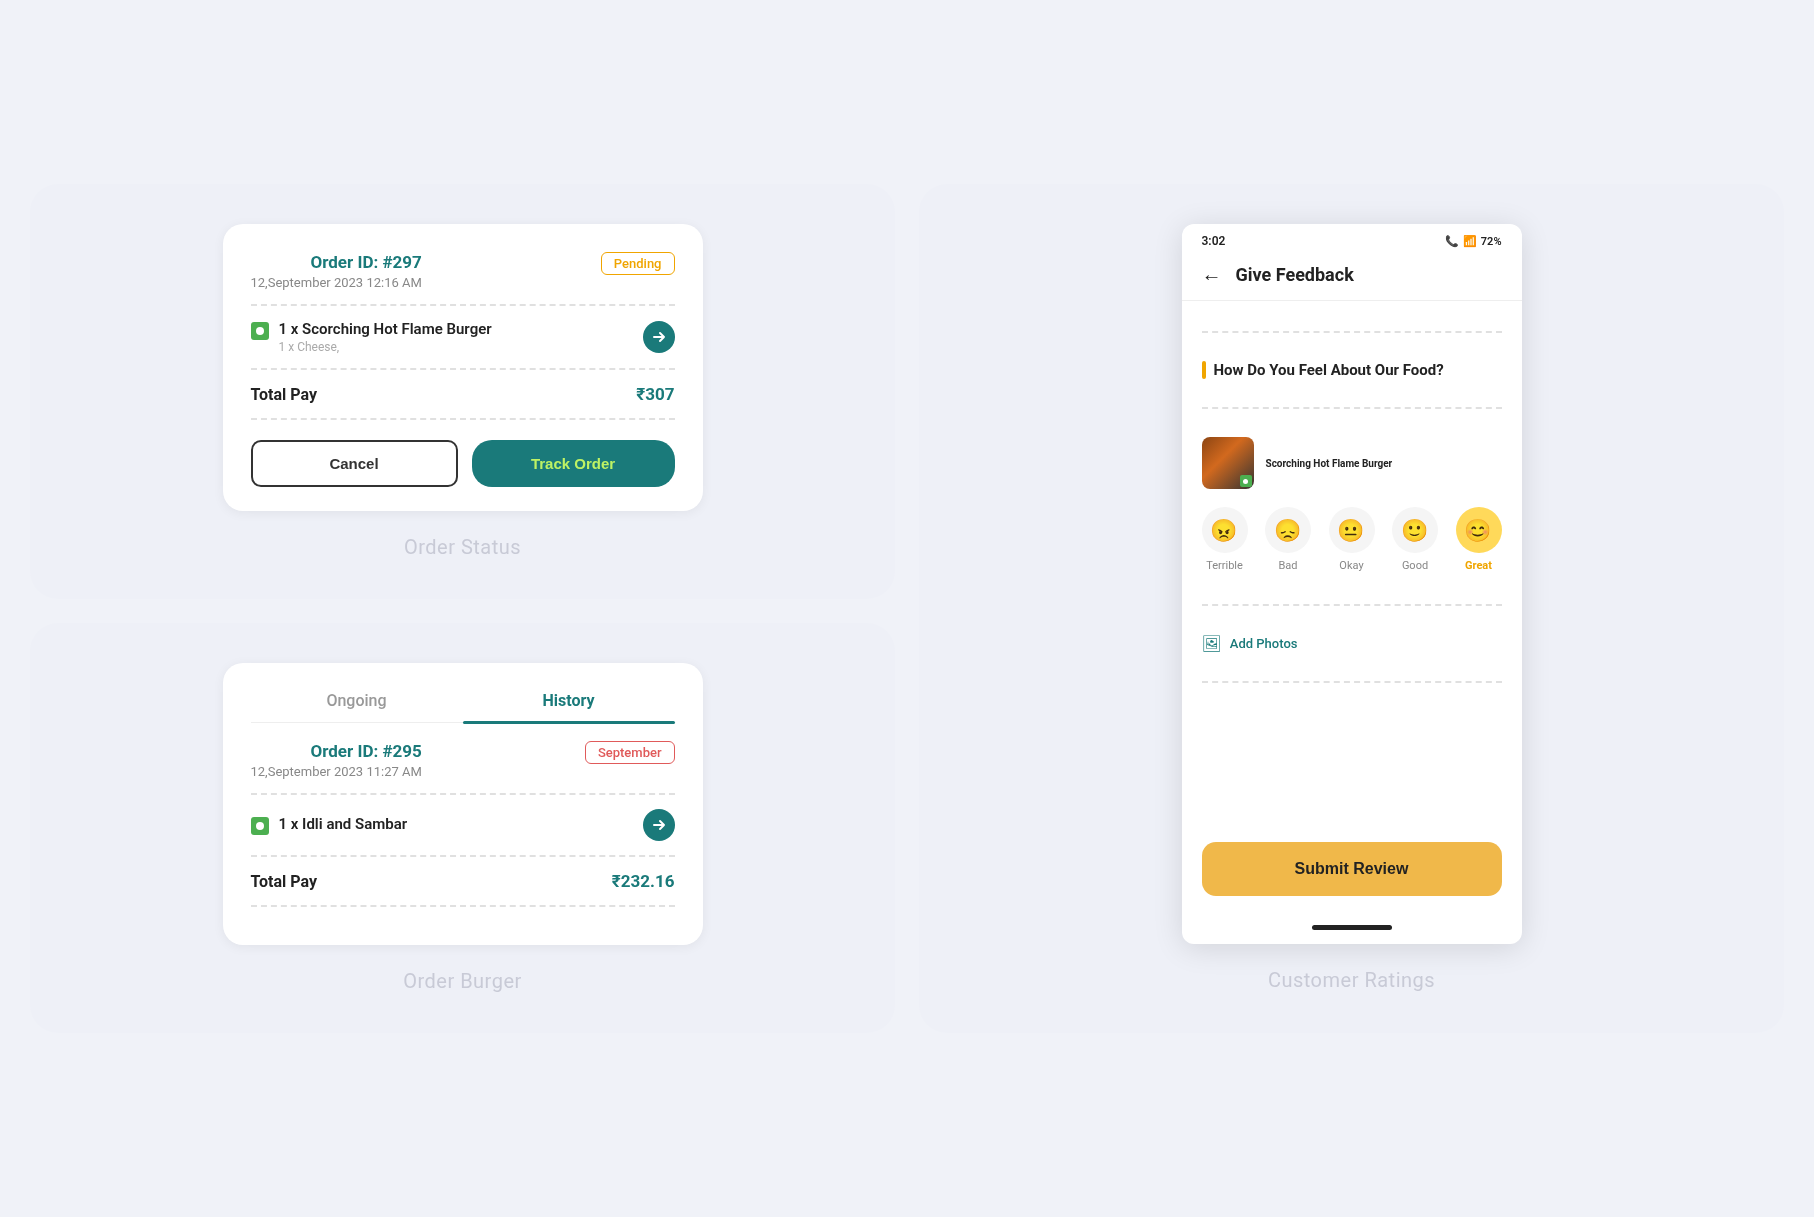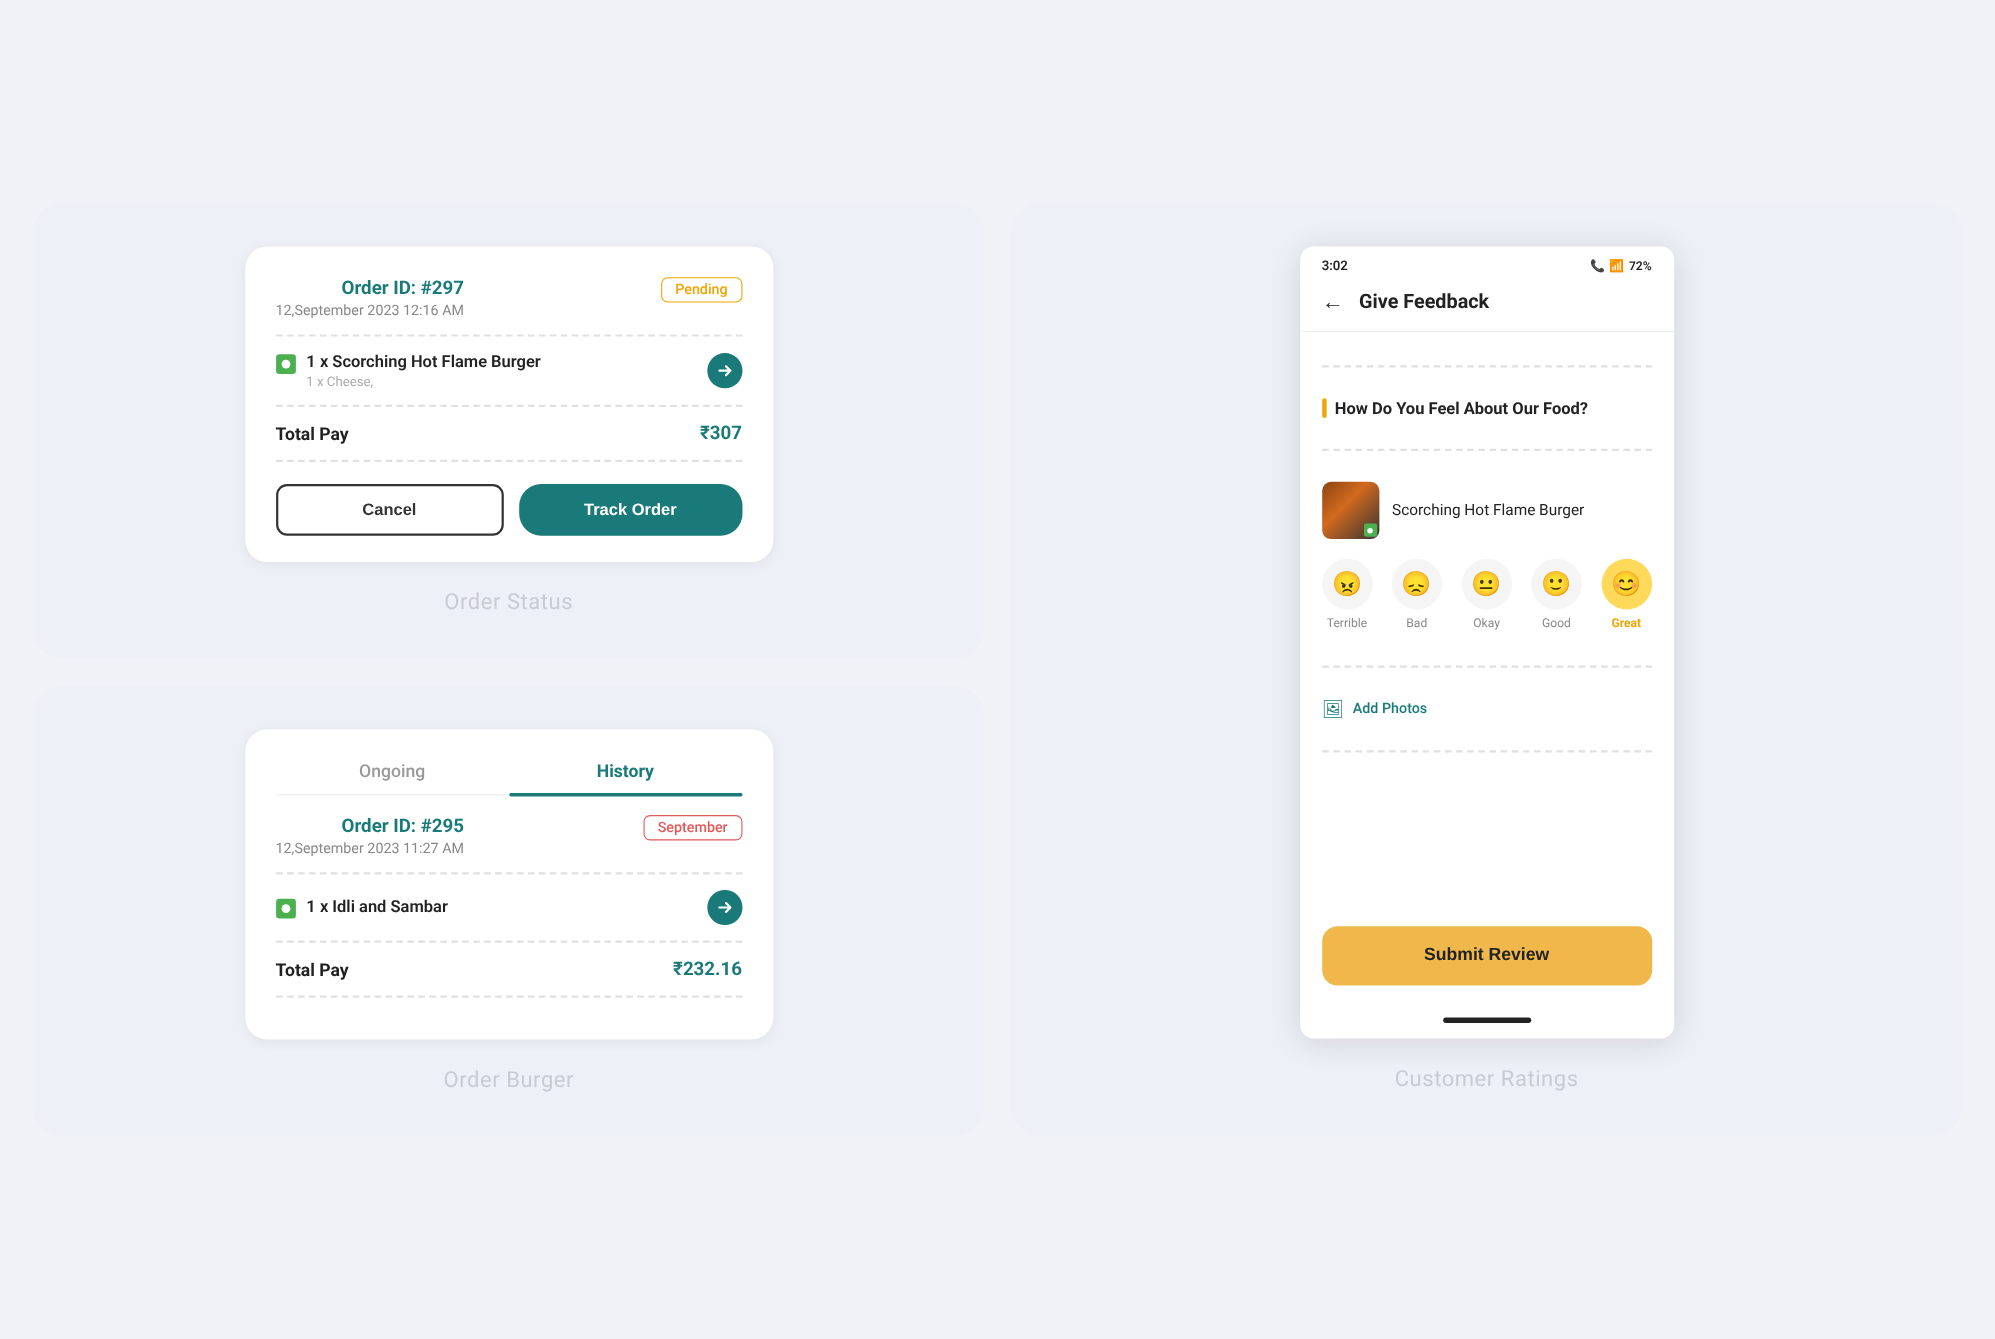--- a/index.html
+++ b/index.html
@@ -167,21 +167,21 @@
     }
     .btn-track {
       flex: 1;
       padding: 13px;
       background: #1a7a7a;
       border: none;
       border-radius: 20px;
       font-size: 15px;
       font-weight: 600;
       cursor: pointer;
-      color: #ffffff;
+      color: #bef264;
     }
 
     
     .tabs {
       display: flex;
       border-bottom: 1.5px solid #eee;
       margin-bottom: 18px;
     }
     .tab {
       flex: 1;
@@ -300,22 +300,22 @@
       justify-content: center;
     }
     .food-thumb-overlay::after {
       content: '';
       width: 5px;
       height: 5px;
       background: #fff;
       border-radius: 50%;
     }
     .food-item-name {
-      font-size: 14px;
-      font-weight: 400;
+      font-size: 10px;
+      font-weight: 700;
       color: #222;
     }
     .rating-row {
       display: flex;
       justify-content: space-between;
       align-items: center;
       margin: 4px 0;
     }
     .emoji-item {
       display: flex;

